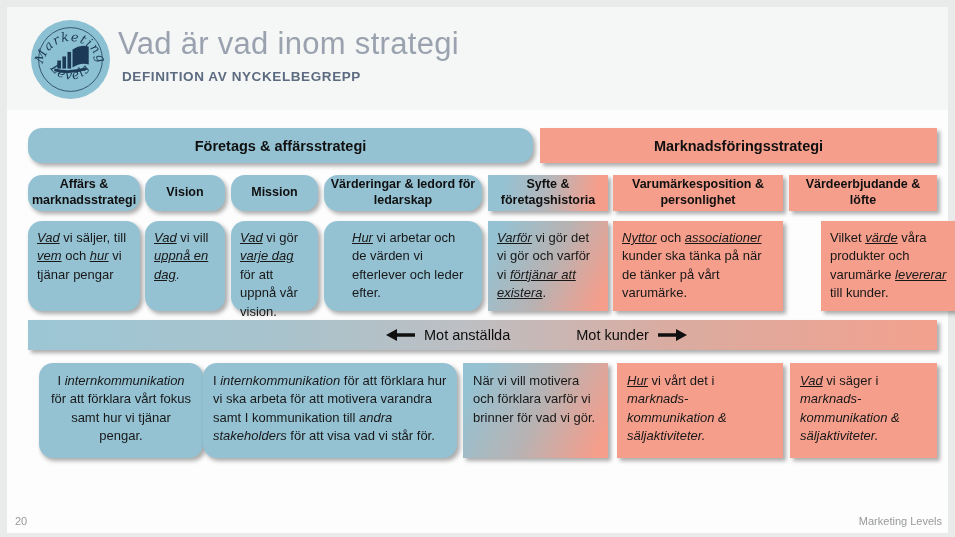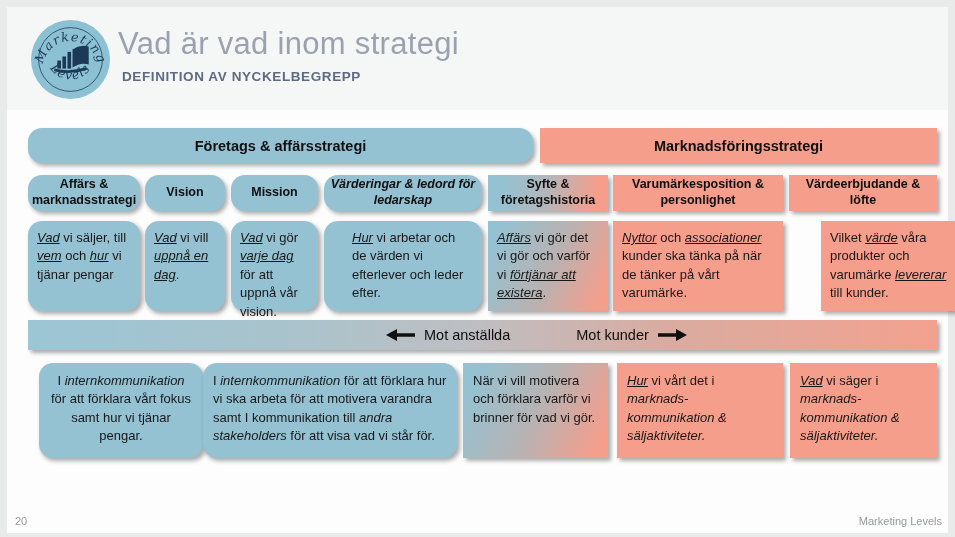--- a/index.html
+++ b/index.html
@@ -85,38 +85,38 @@
 
     <div class="box colhead blue" style="left:21px;width:112px;">
         <span>Affärs &amp; marknadsstrategi</span>
       </div>
     <div class="box colhead blue" style="left:138px;width:80px;">
         <span>Vision</span>
       </div>
     <div class="box colhead blue" style="left:224px;width:87px;">
         <span>Mission</span>
       </div>
-    <div class="box colhead blue" style="left:317px;width:158px;font-style:italic;">
+    <div class="box colhead blue" style="left:317px;width:158px;">
         <span>Värderingar &amp; ledord för ledarskap</span>
       </div>
     <div class="box colhead grad-h" style="left:481px;width:120px;">
         <span>Syfte &amp; företagshistoria</span>
       </div>
     <div class="box colhead salmon" style="left:606px;width:170px;">
         <span>Varumärkesposition &amp; personlighet</span>
       </div>
     <div class="box colhead salmon" style="left:782px;width:148px;">
         <span>Värdeerbjudande &amp; löfte</span>
       </div>
 
     <div class="box def blue" style="left:21px;width:112px;"><span class="em-u">Vad</span><span> vi säljer, till </span><span class="em-u">vem</span><span> och </span><span class="em-u">hur</span><span> vi tjänar pengar</span></div>
     <div class="box def blue" style="left:138px;width:80px;"><span class="em-u">Vad</span><span> vi vill </span><span class="em-u">uppnå en dag</span><span>.</span></div>
     <div class="box def blue" style="left:224px;width:87px;"><span class="em-u">Vad</span><span> vi gör </span><span class="em-u">varje dag</span><span> för att uppnå vår vision.</span></div>
     <div class="box def blue" style="left:317px;width:158px;padding-left:28px;"><span class="em-u">Hur</span><span> vi arbetar och de värden vi efterlever och leder efter.</span></div>
-    <div class="box def grad-d" style="left:481px;width:120px;"><span class="em-u">Affärs</span><span> vi gör det vi gör och varför vi </span><span class="em-u">förtjänar att existera</span><span>.</span></div>
+    <div class="box def grad-d" style="left:481px;width:120px;"><span class="em-u">Varför</span><span> vi gör det vi gör och varför vi </span><span class="em-u">förtjänar att existera</span><span>.</span></div>
     <div class="box def salmon" style="left:606px;width:170px;"><span class="em-u">Nyttor</span><span> och </span><span class="em-u">associationer</span><span> kunder ska tänka på när de tänker på vårt varumärke.</span></div>
     <div class="box def salmon" style="left:782px;width:148px;margin-left:32px;"><span>Vilket </span><span class="em-u">värde</span><span> våra produkter och varumärke </span><span class="em-u">levererar</span><span> till kunder.</span></div>
 
     <div class="box dirbar grad-bar">
       <div class="dirbar-inner">
         <svg class="arrow-svg" width="29" height="12" viewBox="0 0 29 12">
           <path d="M29,4.2 L11,4.2 L11,0 L0,6 L11,12 L11,7.8 L29,7.8 Z" fill="#101010"></path>
         </svg>
         <span class="dir-label" style="margin-left:9px;">Mot anställda</span>
         <span class="dir-label" style="margin-left:66px;">Mot kunder</span>

